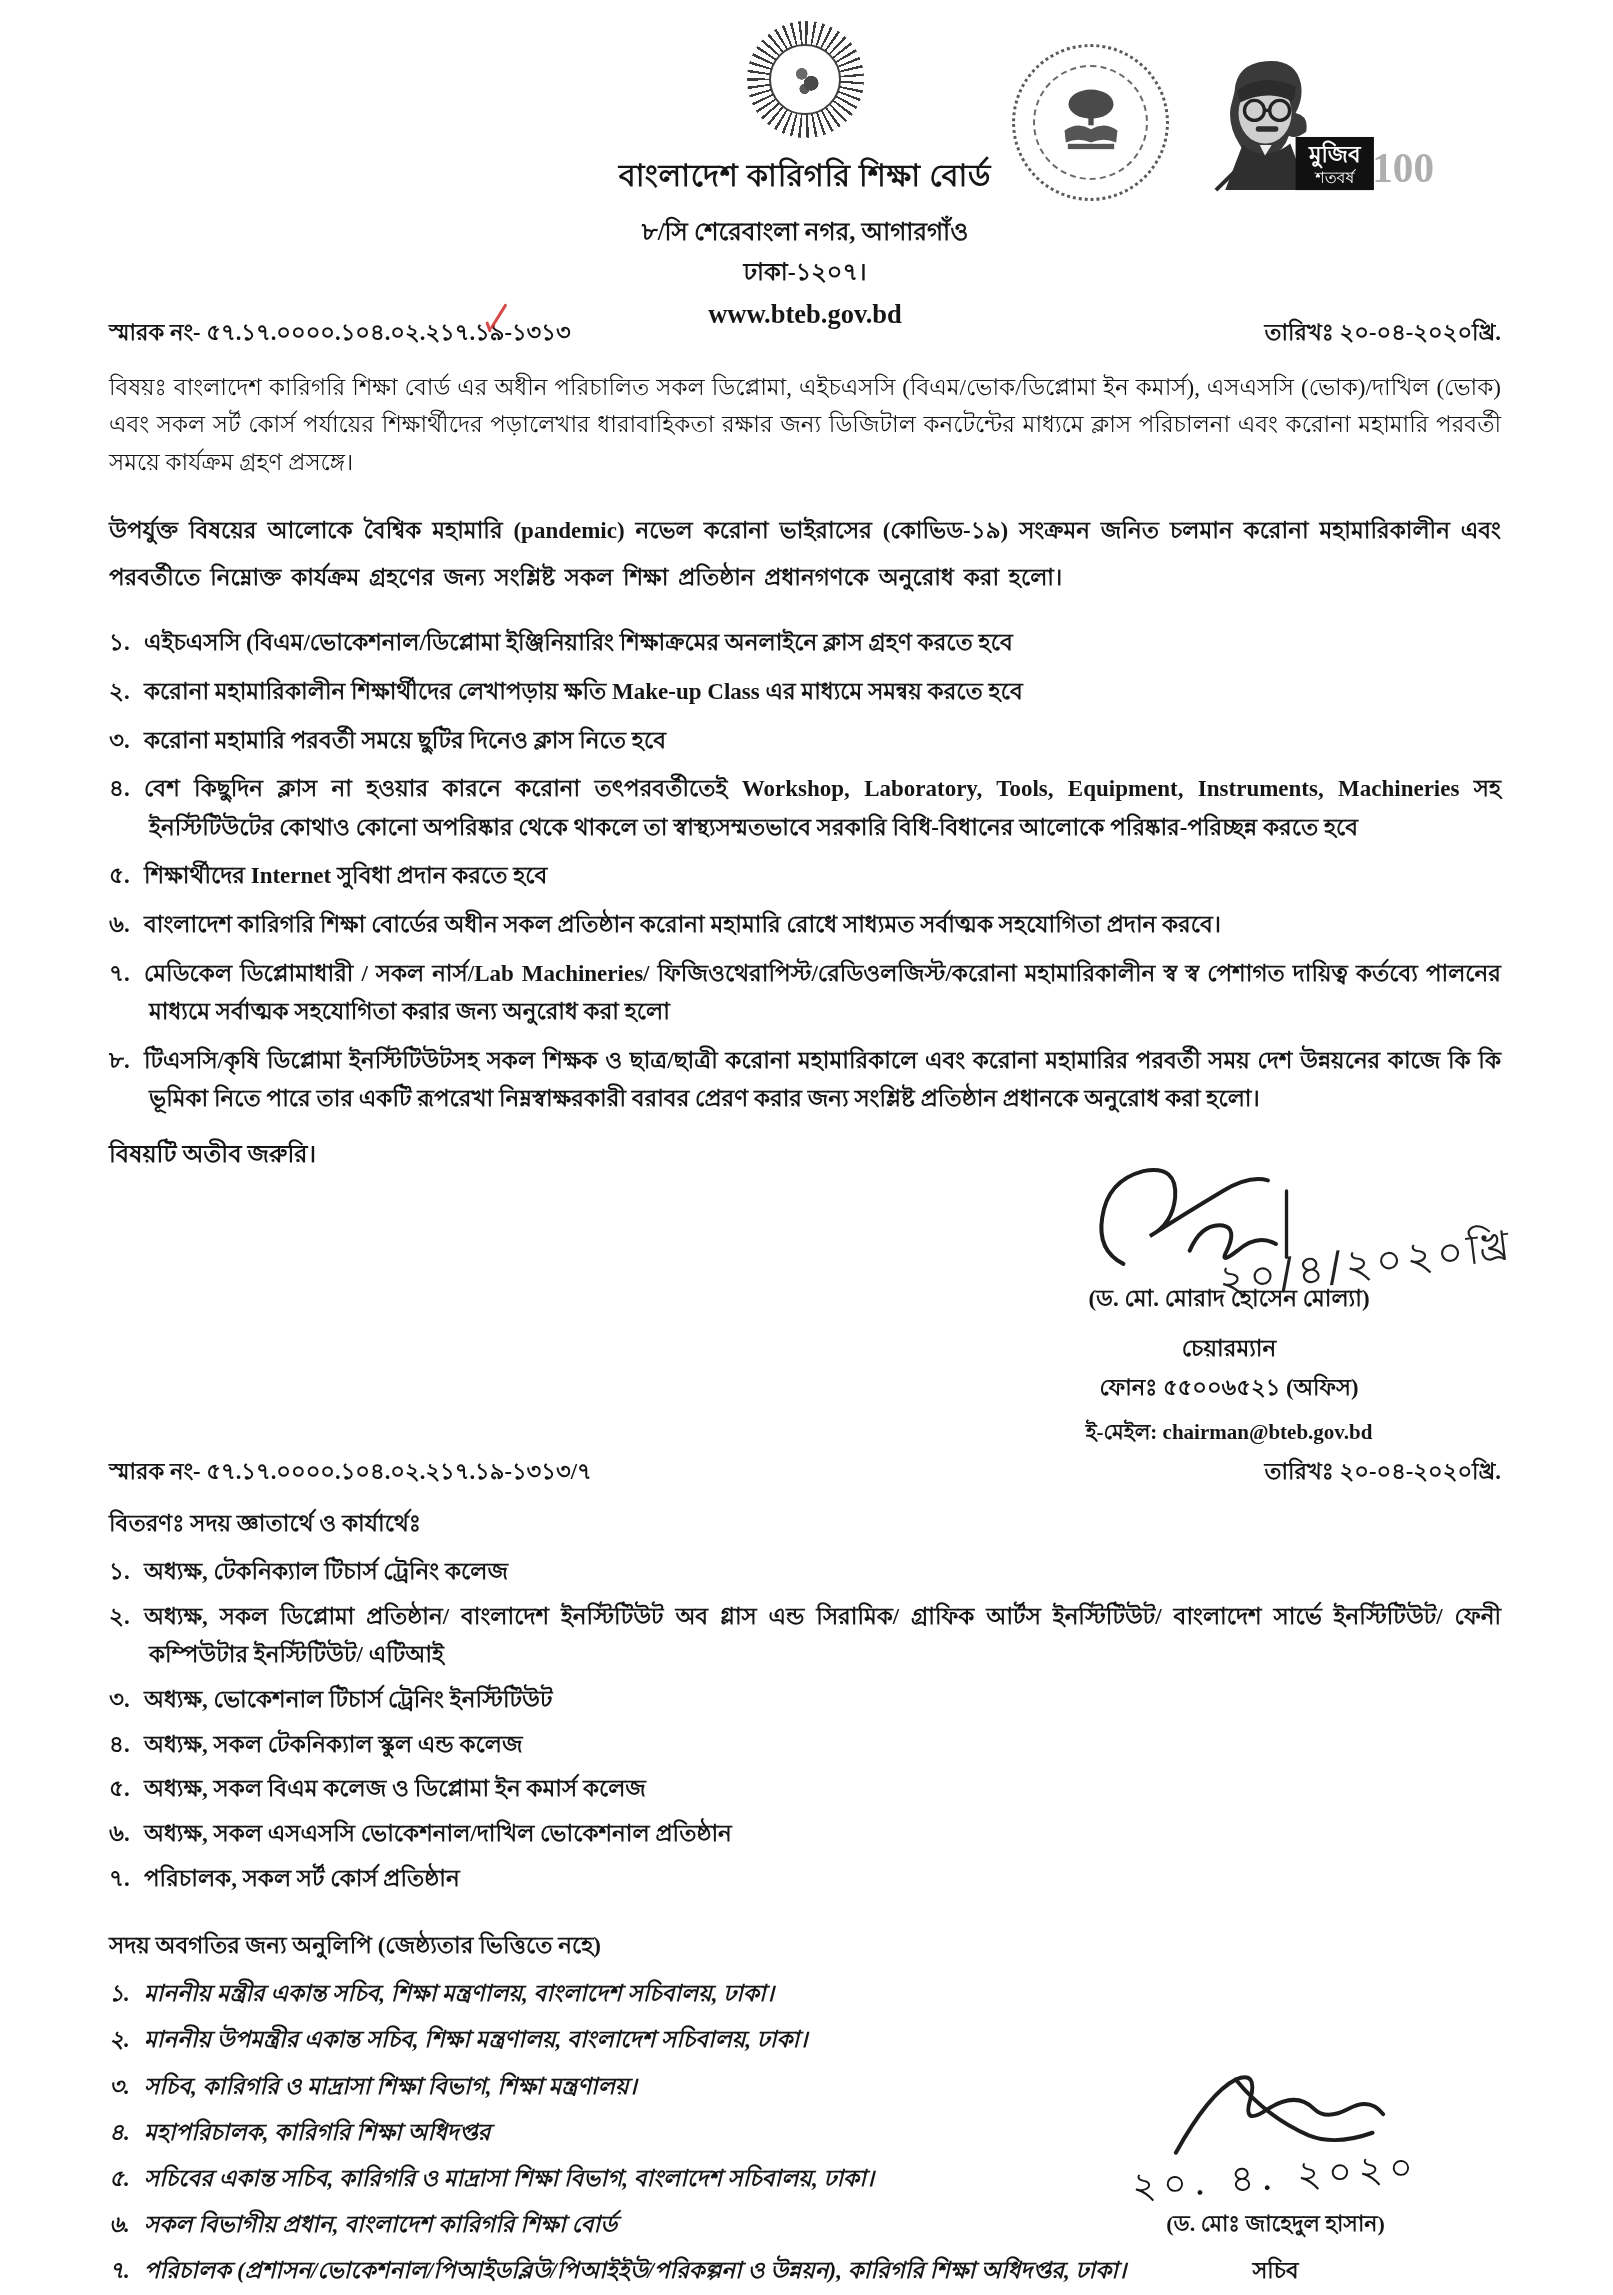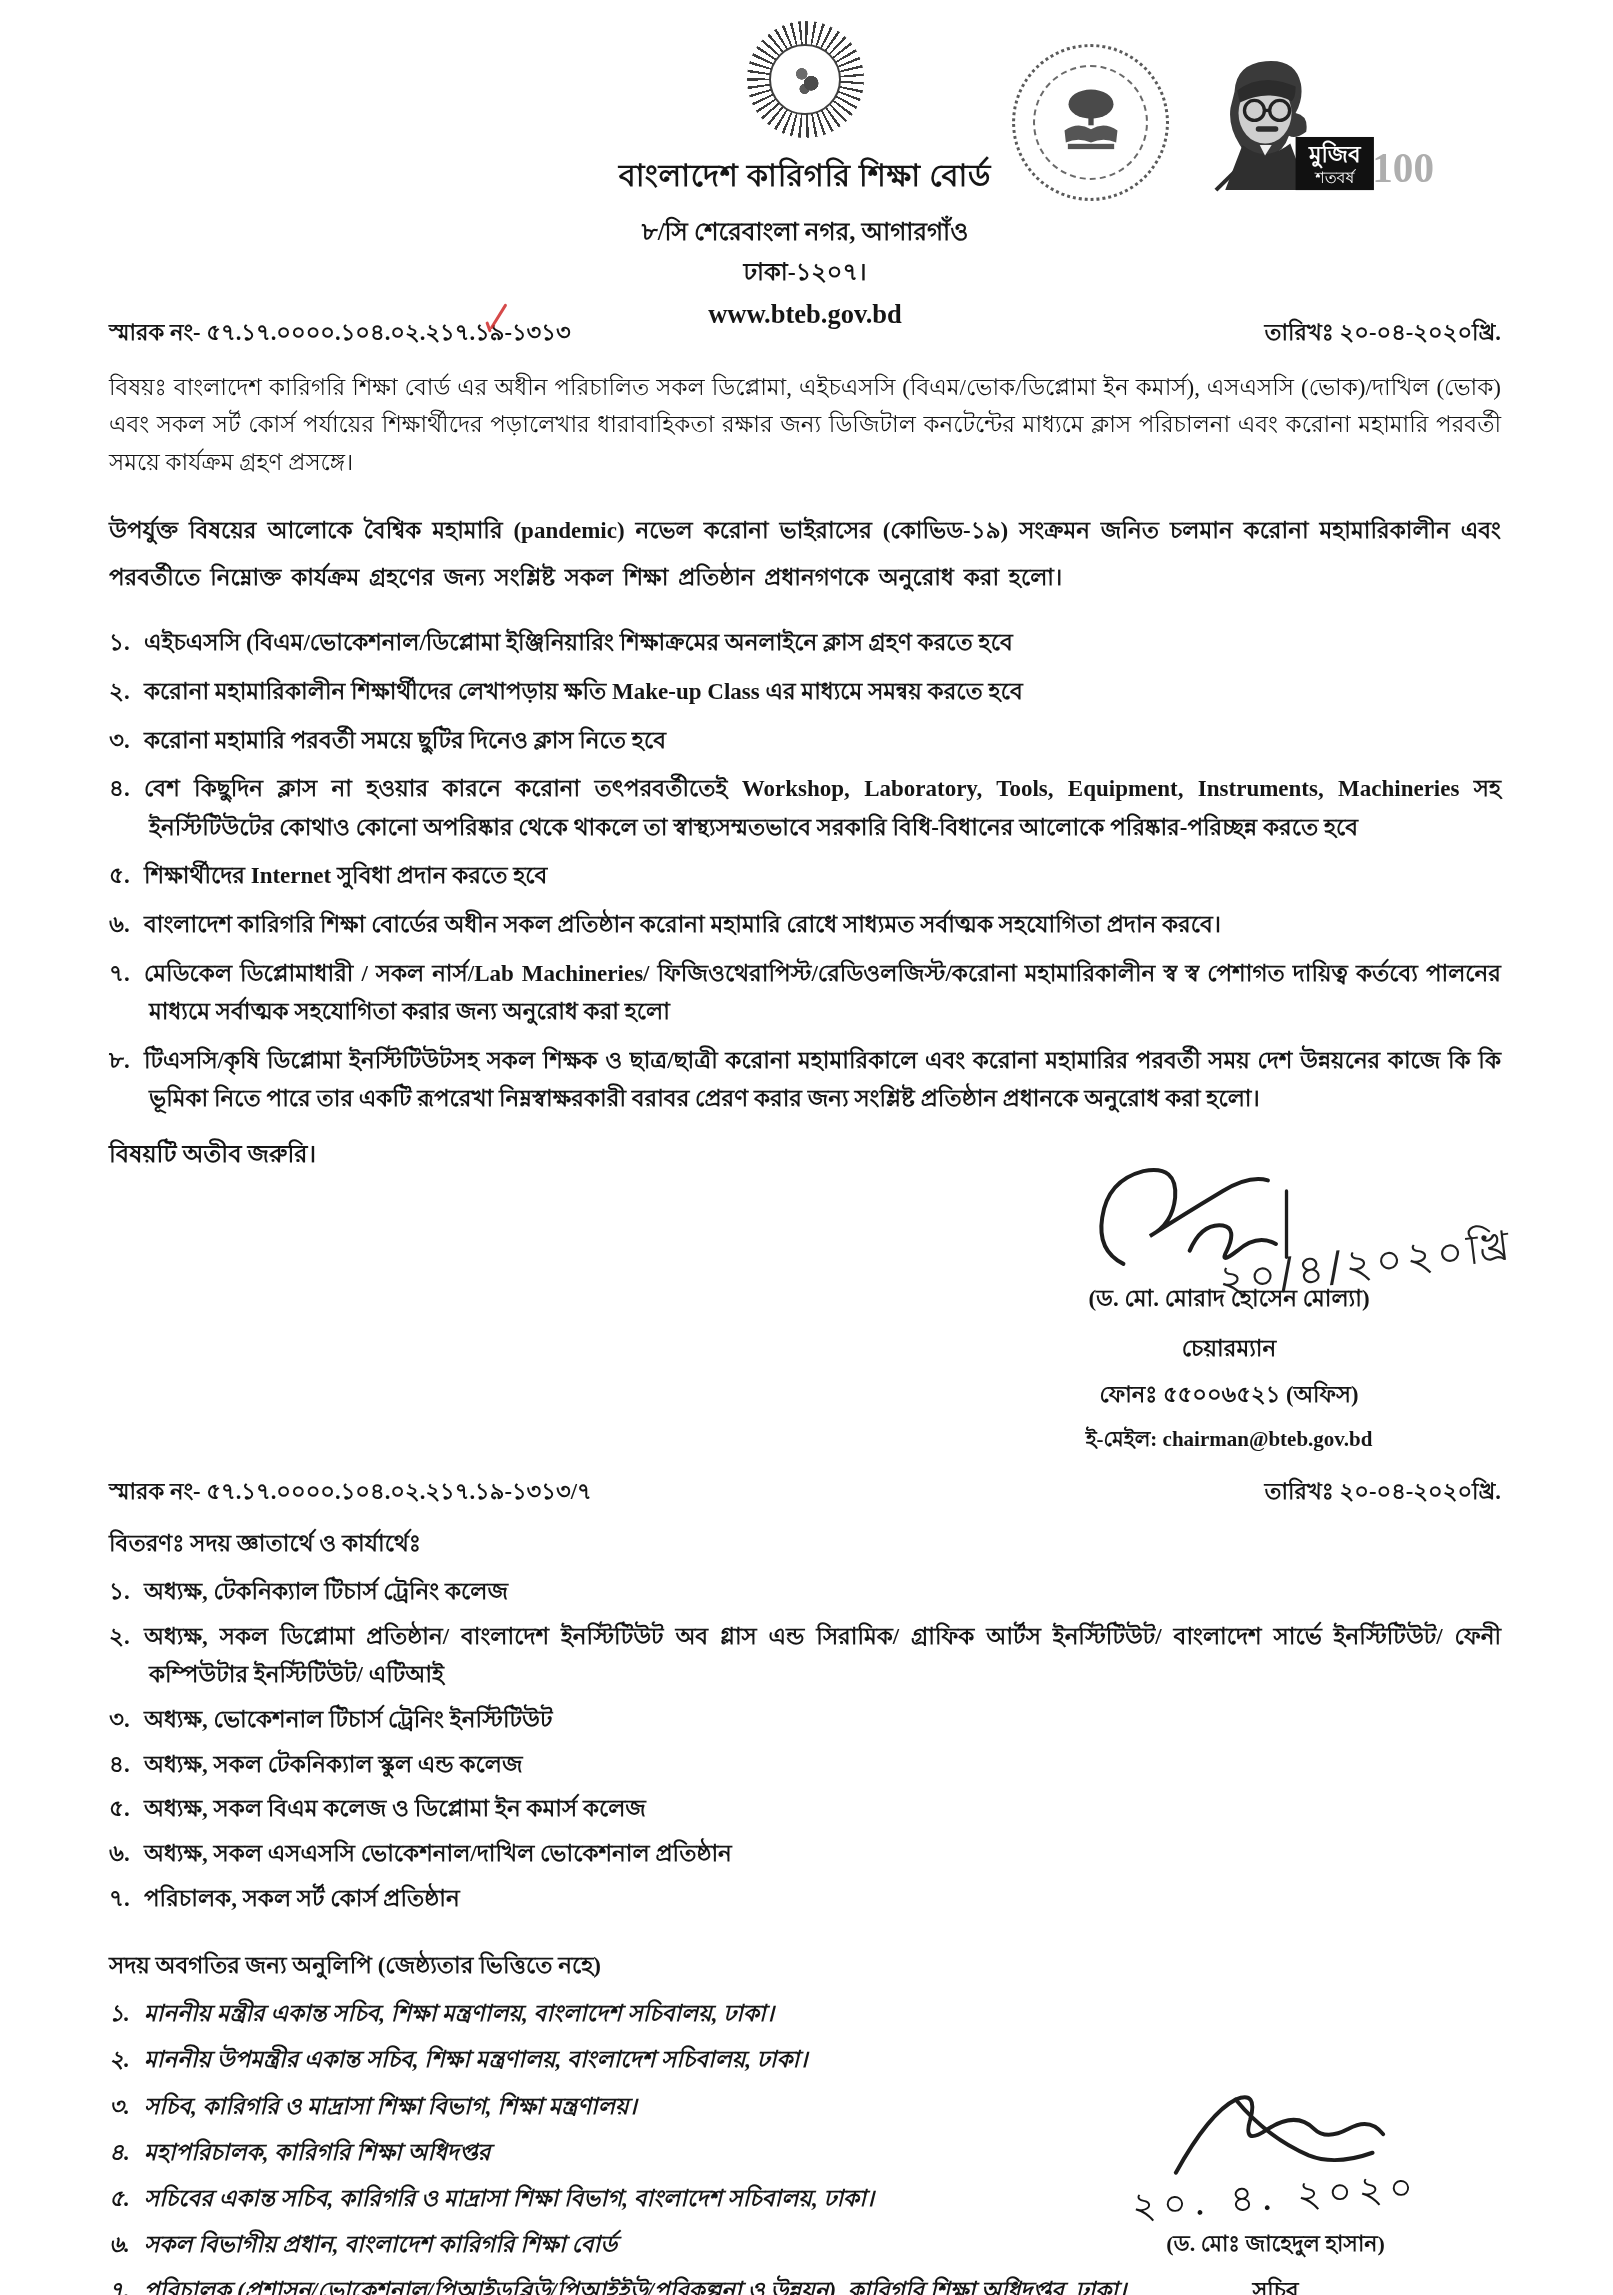--- a/index.html
+++ b/index.html
@@ -67,24 +67,24 @@
   .sign-block{text-align:center;font-weight:bold;position:relative;}
   .chairman-block{width:544px;margin-left:auto;margin-top:-24px;}
   .sig-svg{display:block;margin:0 auto;}
   .hand-date{
     position:absolute;font-size:41px;font-weight:normal;color:#222;
     transform:rotate(-7deg);font-family:"DejaVu Serif",serif;letter-spacing:4px;
   }
   .chairman-block .hand-date{right:-13.3px;top:80px;}
   .sig-name{font-size:23px;margin-top:-4px;}
   .sig-title{font-size:23px;margin-top:10.6px;}
-  .sig-phone{font-size:22.6px;margin-top:8px;}
+  .sig-phone{font-size:22.6px;margin-top:1px;}
   .sig-email{font-size:21px;margin-top:8px;}
 
-  .memo2{margin-top:16px;}
+  .memo2{margin-top:3px;}
   .section-head{font-size:23px;font-weight:bold;margin-top:13px;}
   .dist-list{margin:9.3px 0 0 0;}
   .dist-list li{margin-bottom:6.6px;}
 
   .copy-wrap{position:relative;margin-top:29px;}
   .copy-list li{margin-bottom:8px;max-width:1035px;font-style:italic;}
 
   .secretary-block{
     position:absolute;right:26.5px;top:126px;width:398px;
   }

